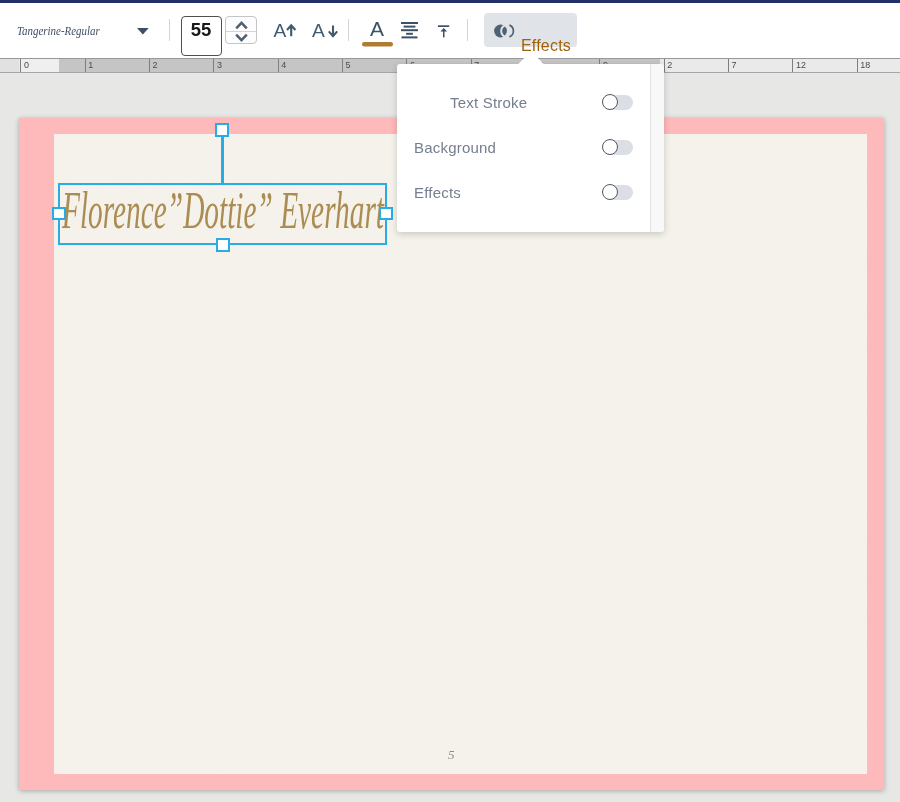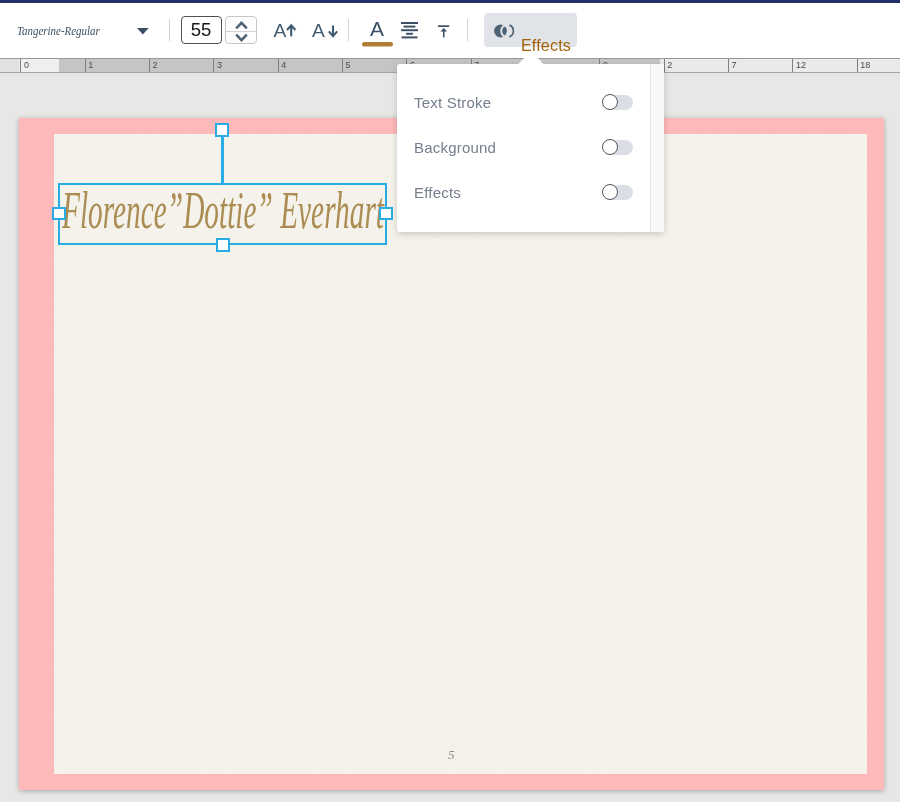--- a/index.html
+++ b/index.html
@@ -28,23 +28,23 @@
   #goldtext { position:absolute; left:2px; top:1.5px; line-height:1;
     font-family:"Liberation Serif", serif; font-style:italic; font-size:45.5px; color:#ab8c52;
     white-space:nowrap; transform:scale(0.645,1.18); transform-origin:0 50%; }
   .handle { position:absolute; width:13.5px; height:13.5px; background:#ffffff;
     border:2.7px solid #29ace3; }
   #stem { left:220.7px; top:136.5px; width:3px; height:47px; background:#29ace3; }
   
   #fontname { left:17px; top:23px; font-family:"Liberation Serif", serif; font-style:italic;
     font-size:13px; color:#3e4e64; transform:scaleX(0.84); transform-origin:0 50%; }
   .vdiv { position:absolute; top:19px; width:1px; height:22px; background:#d4d4d4; }
-  #sizebox { left:180.5px; top:16px; width:41px; height:28px; border:1.5px solid #4f4f4f;
+  #sizebox { left:180.5px; top:16px; width:41px; height:40px; border:1.5px solid #4f4f4f;
     border-radius:4px; background:#fff; text-align:center; font-size:18.5px; color:#16181a;
-    line-height:25px; }
+    line-height:25px;font-weight:bold; }
   #spinner { left:225px; top:16px; width:31.5px; height:28px; background:#fdfdfe;
     border:1px solid #c3c6c9; border-radius:4px; }
   #spinner .mid { position:absolute; left:0; top:13.5px; width:100%; height:1px; background:#d2d4d6; }
   
   #effects { left:484px; top:12.5px; width:93px; height:34px; background:#e0e3e8;
     border-radius:4px; }
   #effects span { position:absolute; left:37px; top:24px; font-size:16px; color:#a16207;
     font-weight:500; letter-spacing:0.2px; }
   
   #panel { left:396.5px; top:63.5px; width:267px; height:168.5px; background:#ffffff;
@@ -172,21 +172,21 @@
   <svg style="position:absolute;left:10px;top:8px;" width="24" height="20">
     <circle cx="6.5" cy="10" r="6.4" fill="#4e6275"></circle>
     <circle cx="13.5" cy="10" r="6.35" fill="none" stroke="#e0e3e8" stroke-width="2"></circle>
     <path d="M15.4 4.1 A6.35 6.35 0 0 1 15.4 15.9" fill="none" stroke="#4e6275" stroke-width="1.7"></path>
   </svg>
   <span>Effects</span>
 </div>
 
 <div id="panel" class="abs">
   <div class="gutter"></div>
-  <div class="prow" style="top:30.1px;">Text Stroke</div>
+  <div class="prow" style="top:30.1px;margin-left:36px;">Text Stroke</div>
   <div class="prow" style="top:75.1px;">Background</div>
   <div class="prow" style="top:120.1px;">Effects</div>
   <div class="toggle" style="top:31px;">
       <div class="knob"></div>
     </div>
   <div class="toggle" style="top:76px;">
       <div class="knob"></div>
     </div>
   <div class="toggle" style="top:121px;">
       <div class="knob"></div>

